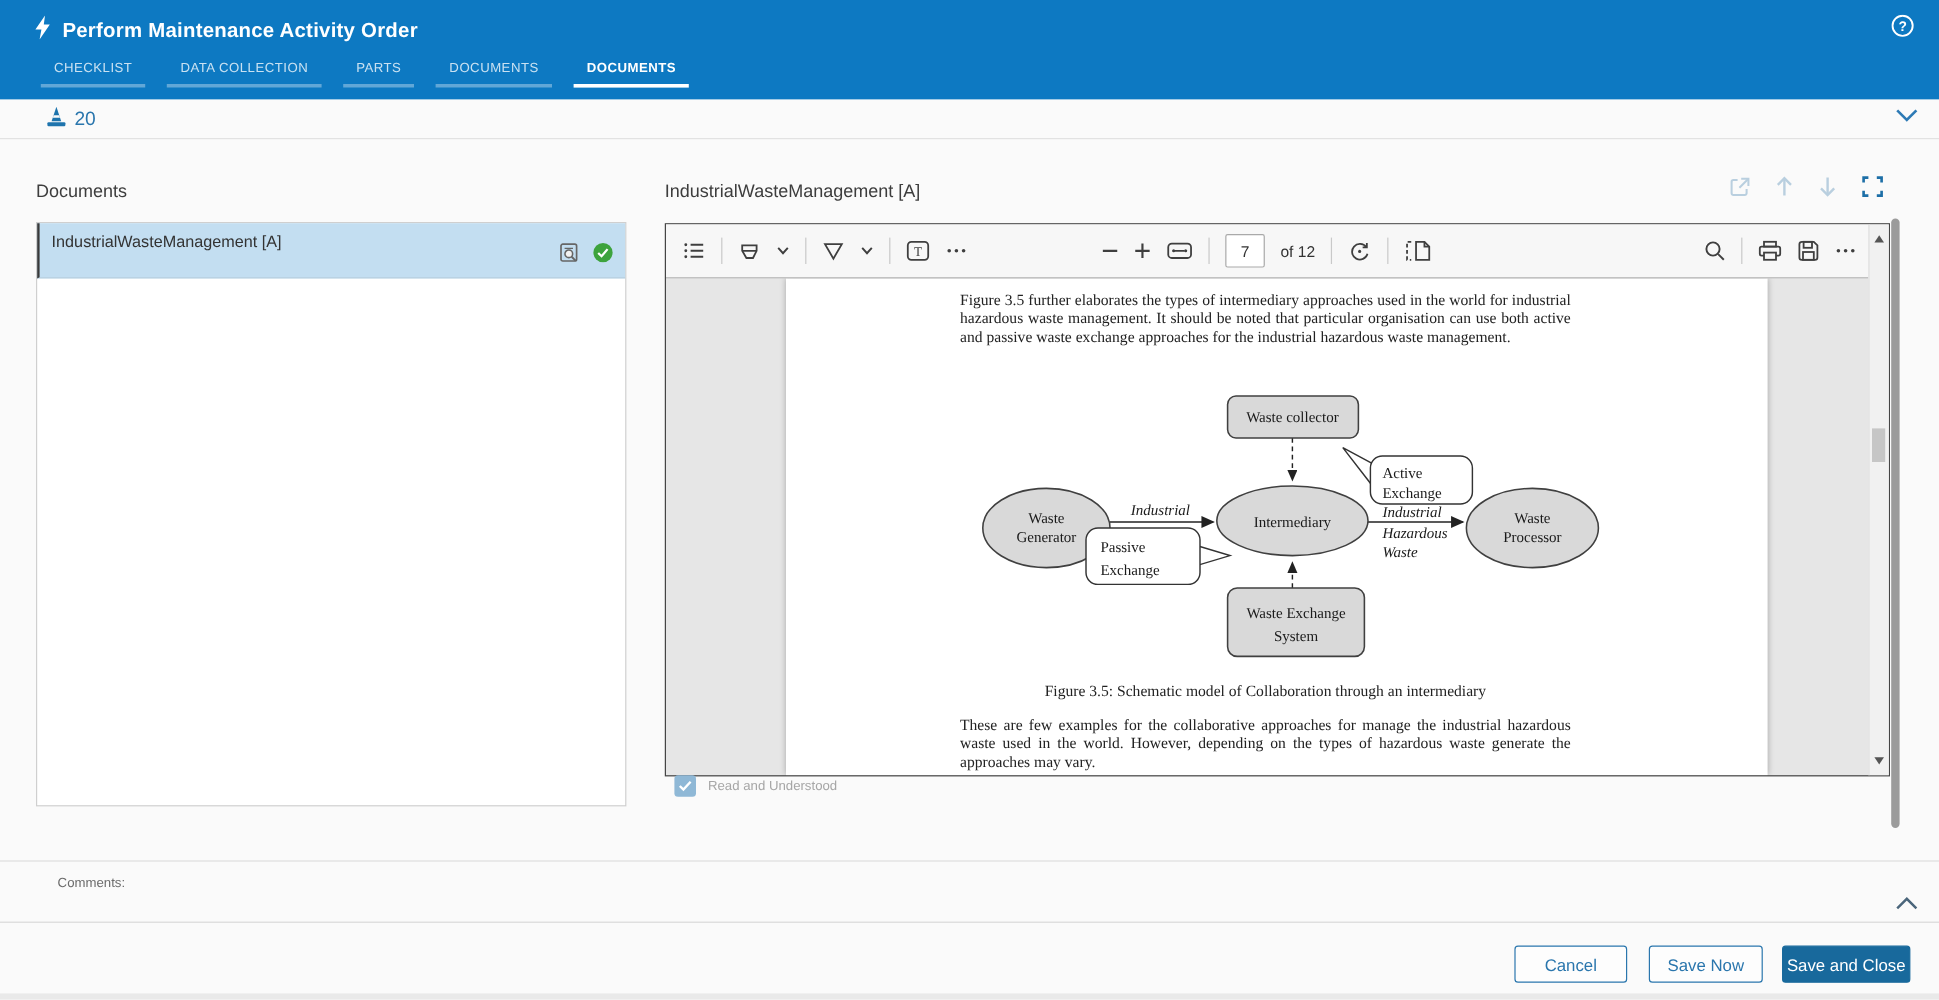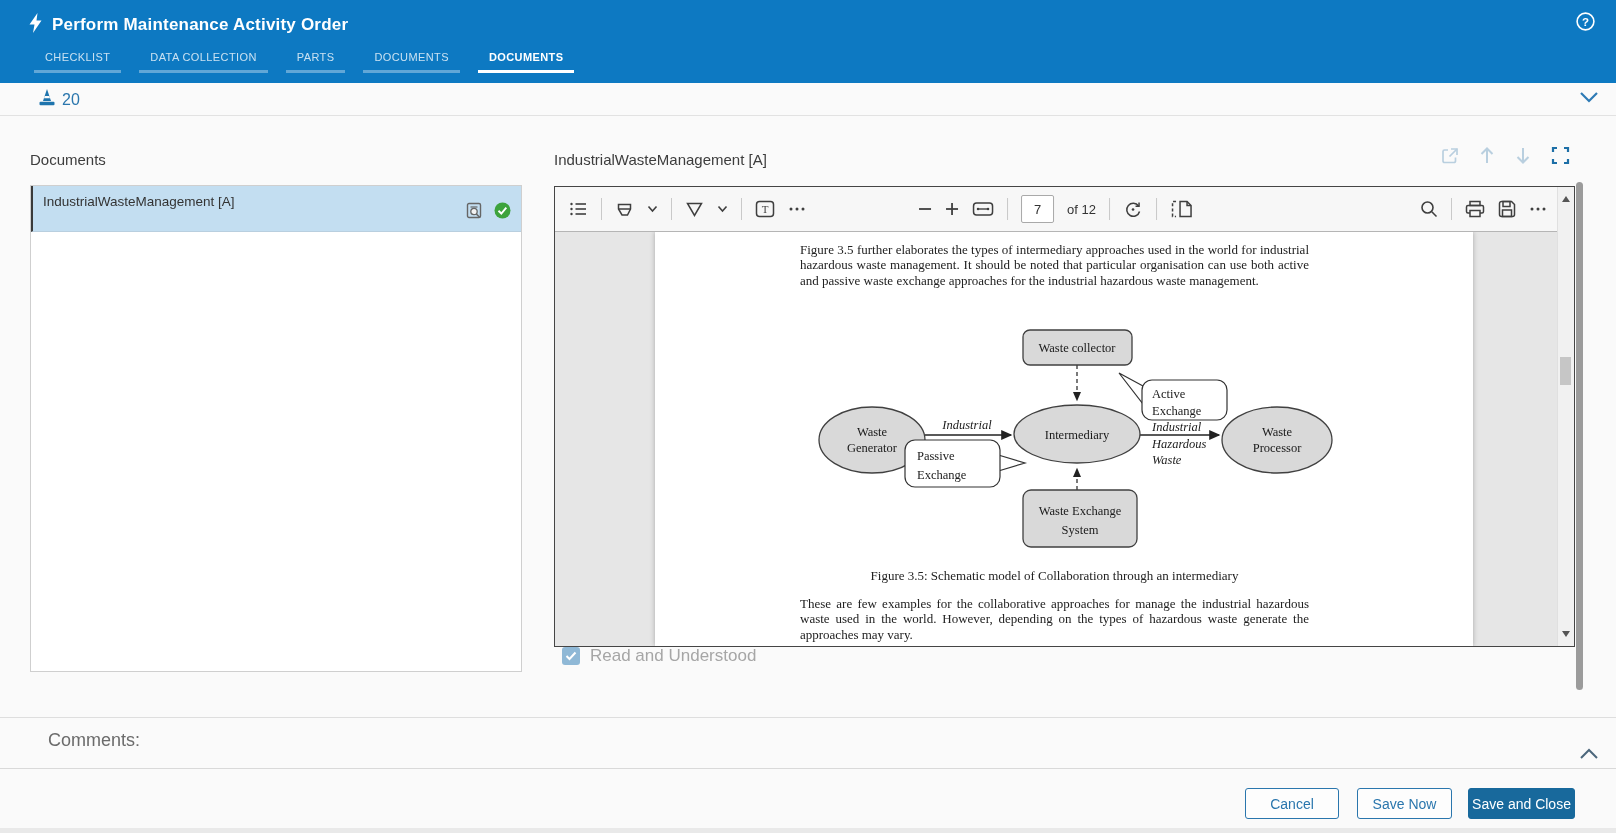--- a/index.html
+++ b/index.html
@@ -97,34 +97,34 @@
   .diagram-svg { position:absolute; left:0; top:0; }
   .diagram-svg text { font-family:"Liberation Serif", serif; font-size:12.5px; fill:#1a1a1a; }
   .diagram-svg text.it { font-style:italic; }
 
   
   .read-row { position:absolute; left:562px; top:646px; display:flex; align-items:center; gap:10px; }
   .read-check {
     width:18px; height:18px; border-radius:3px; background:var(--checkbox_checked_blue,#8fb8d6);
     display:flex; align-items:center; justify-content:center; cursor:pointer;
   }
-  .read-label { font-size:17px; color:#a6a6a6; }
+  .read-label { font-size:11px; color:#a6a6a6; }
 
   
   .outer-scroll-thumb { position:absolute; left:1576px; top:182px; width:7px; height:508px; background:#9b9b9b; border-radius:4px; cursor:pointer; }
 
   
   .comments-bar { position:absolute; left:0; right:0; top:717px; height:51px; border-top:1px solid #dedede; }
-  .comments-label { position:absolute; left:48px; top:12px; font-size:18px; color:#6b6b6b; }
+  .comments-label { position:absolute; left:48px; top:12px; font-size:11px; color:#6b6b6b; }
   .comments-toggle { position:absolute; right:17px; bottom:4px; cursor:pointer; }
   .footer { position:absolute; left:0; right:0; top:768px; bottom:0; border-top:1px solid #d9d9d9; background:#fafafa; }
   .btn {
     position:absolute; top:19px; height:31px; border-radius:3px; font-size:14px;
     font-family:"Liberation Sans",sans-serif; cursor:pointer;
-    background:#fdfdfd; border:1px solid var(--accent_blue,#2a76ad); color:var(--accent_blue,#2a76ad);
+    background:#fdfdfd; border:1px solid var(--accent_blue,#2a76ad); color:var(--accent_blue,#2a76ad);margin-left:17px;
   }
   .btn-cancel { left:1245px; width:94px; }
   .btn-save-now { left:1357px; width:95px;text-align:center; }
   .btn-primary { left:1468px; width:107px; background:var(--primary_button_bg,#18699c); border:1px solid var(--primary_button_bg,#18699c); color:#fff; }
 </style>
 </head>
 <body>
 
 <div class="app">
 

